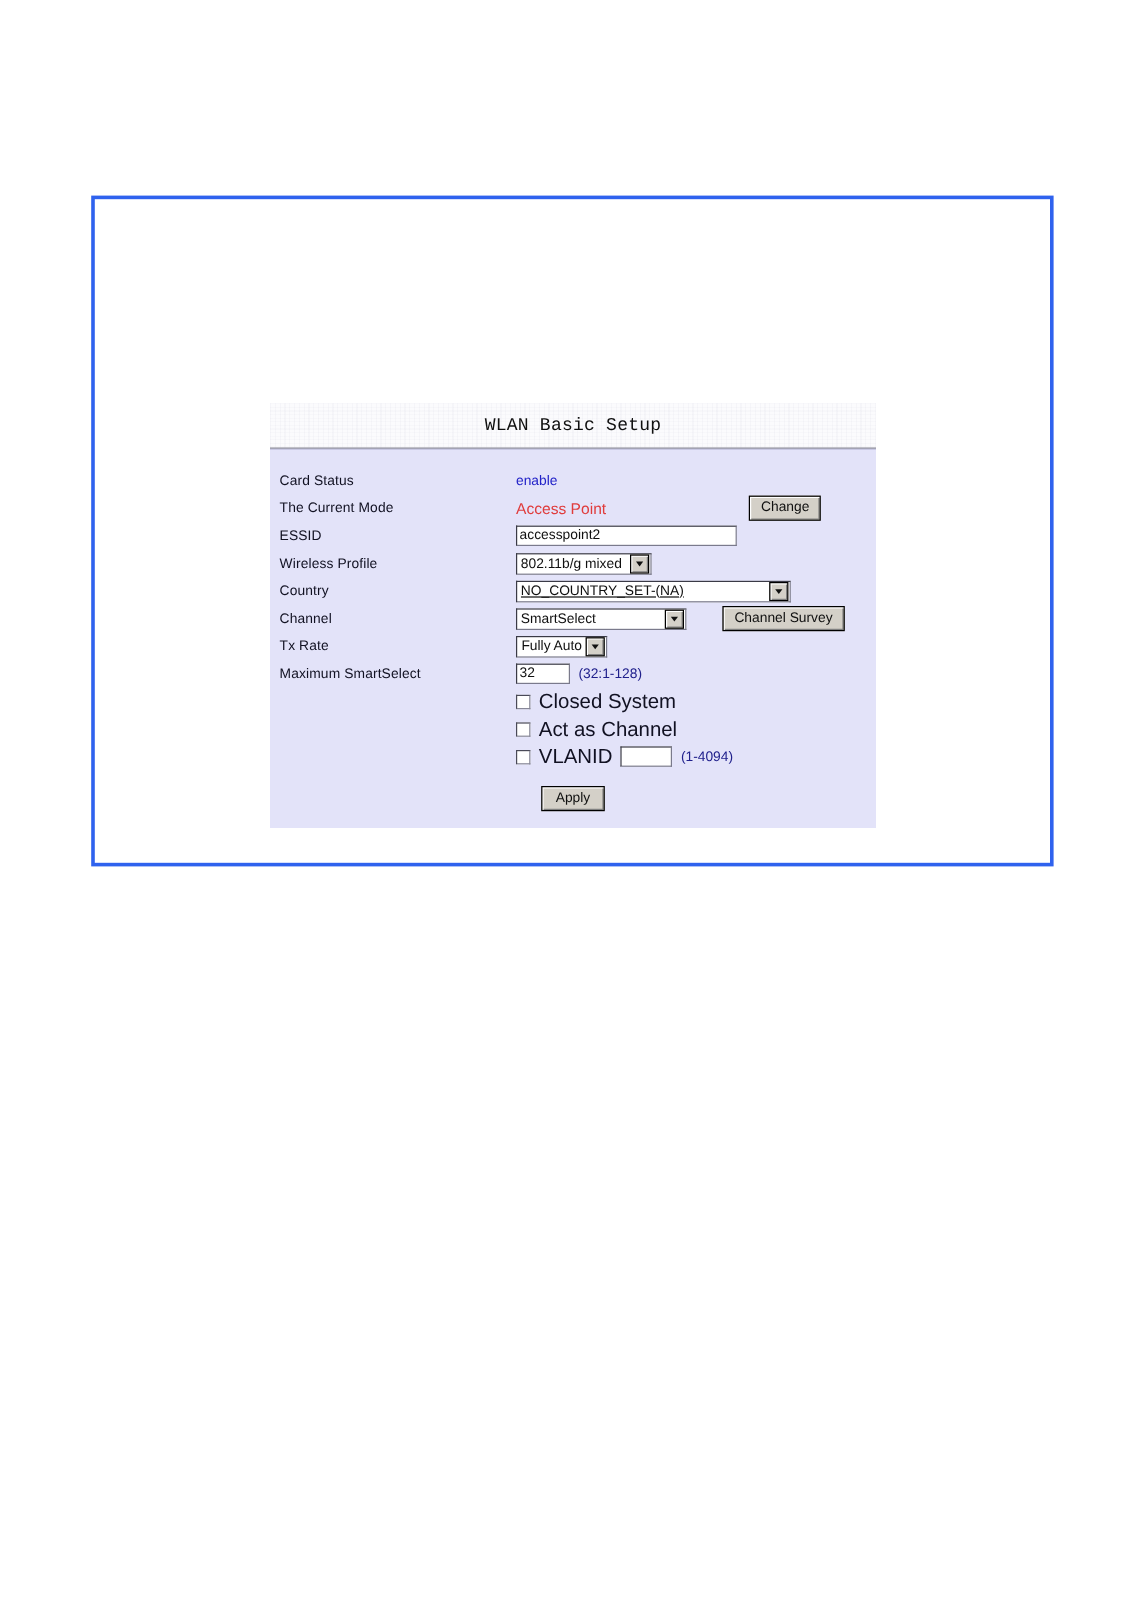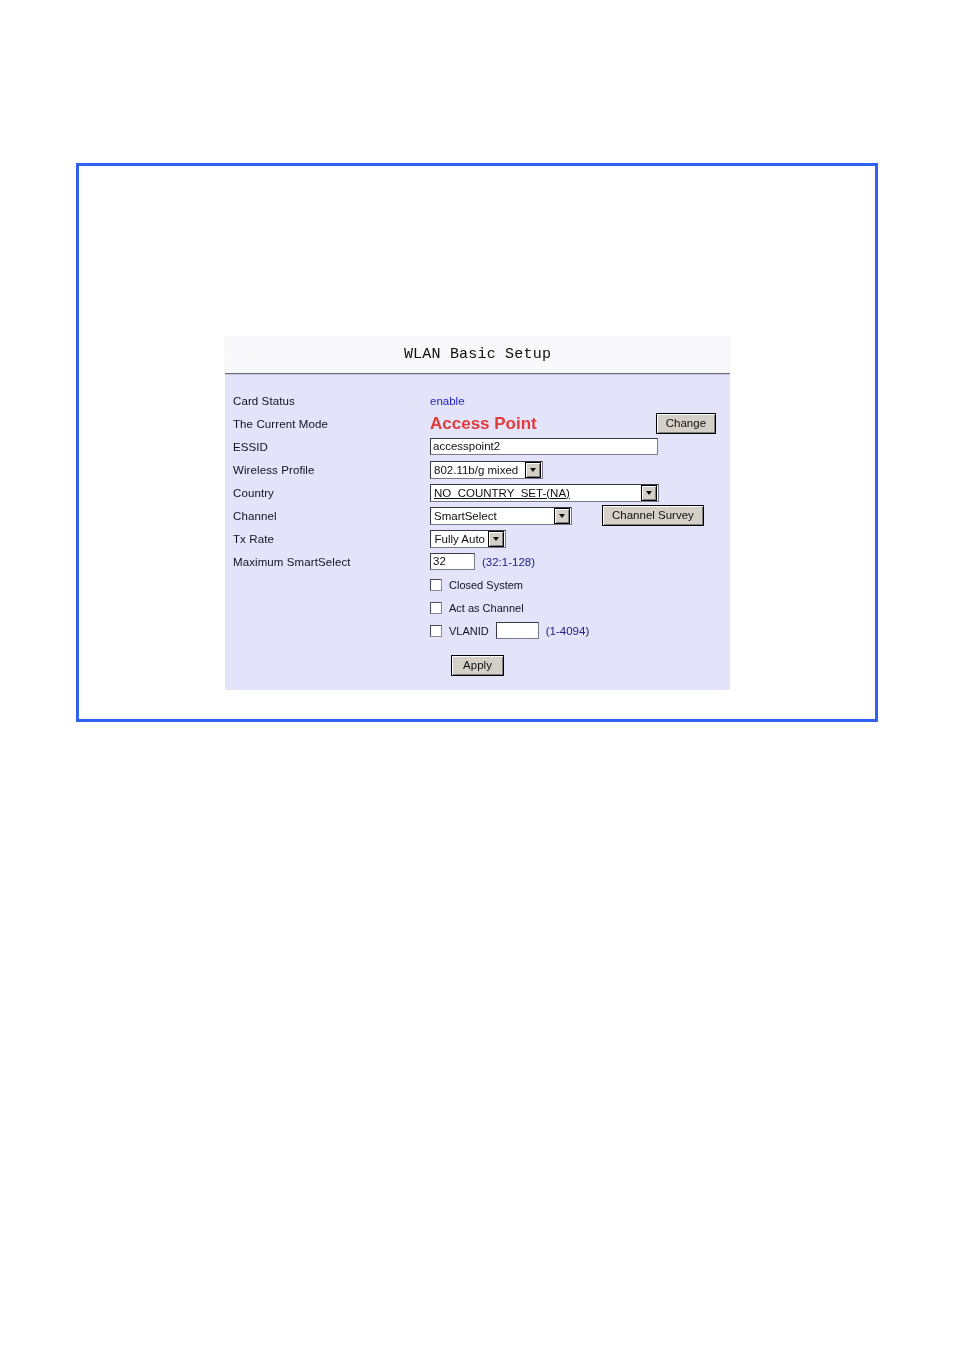--- a/index.html
+++ b/index.html
@@ -77,21 +77,21 @@
   }
   .row .field {
     flex: 1 1 auto;
     display: flex;
     align-items: center;
     gap: 7px;
     min-width: 0;
   }
 
   .val-blue { font-size: 11.5px; color: #2222c8; }
-  .val-red  { font-size: 17px; color: #e03c3c; font-weight: bold; }
+  .val-red  { font-size: 13px; color: #e03c3c; }
   .hint     { font-size: 11.5px; color: #20208c; white-space: nowrap; }
 
   
   .btn {
     background: #d4d0c8;
     border: 1px solid #000000;
     box-shadow: inset 1px 1px 0 #ffffff, inset -1px -1px 0 #808080;
     font-family: "Liberation Sans", sans-serif;
     font-size: 11.5px;
     color: #101010;
@@ -111,21 +111,21 @@
     font-family: "Liberation Sans", sans-serif;
     font-size: 11.5px;
     color: #101010;
     height: 17px;
     line-height: 17px;
     padding: 0 2px;
     box-sizing: border-box;
     display: flex;
     align-items: center;
   }
-  .txt.essid   { width: 228px; }
+  .txt.essid   { width: 184px; }
   .txt.maxassoc{ width: 45px; }
   .txt.vlanid  { width: 43px; }
 
   
   .sel {
     background: #ffffff;
     border: 1px solid #7a7a8c;
     border-top-color: #3a3a46;
     border-left-color: #3a3a46;
     height: 18px;
@@ -173,21 +173,21 @@
     height: 12px;
     background: #ffffff;
     border: 1px solid #888898;
     border-top-color: #4a4a58;
     border-left-color: #4a4a58;
     box-sizing: border-box;
     flex: 0 0 auto;
     display: inline-block;
   }
   .cblabel {
-    font-size: 11px;
+    font-size: 17px;
     color: #111122;
     white-space: nowrap;
   }
 
   .checkcol { margin-left: 197px; }
 
   #apply-row {
     display: flex;
     justify-content: center;
     margin-top: 13px;

